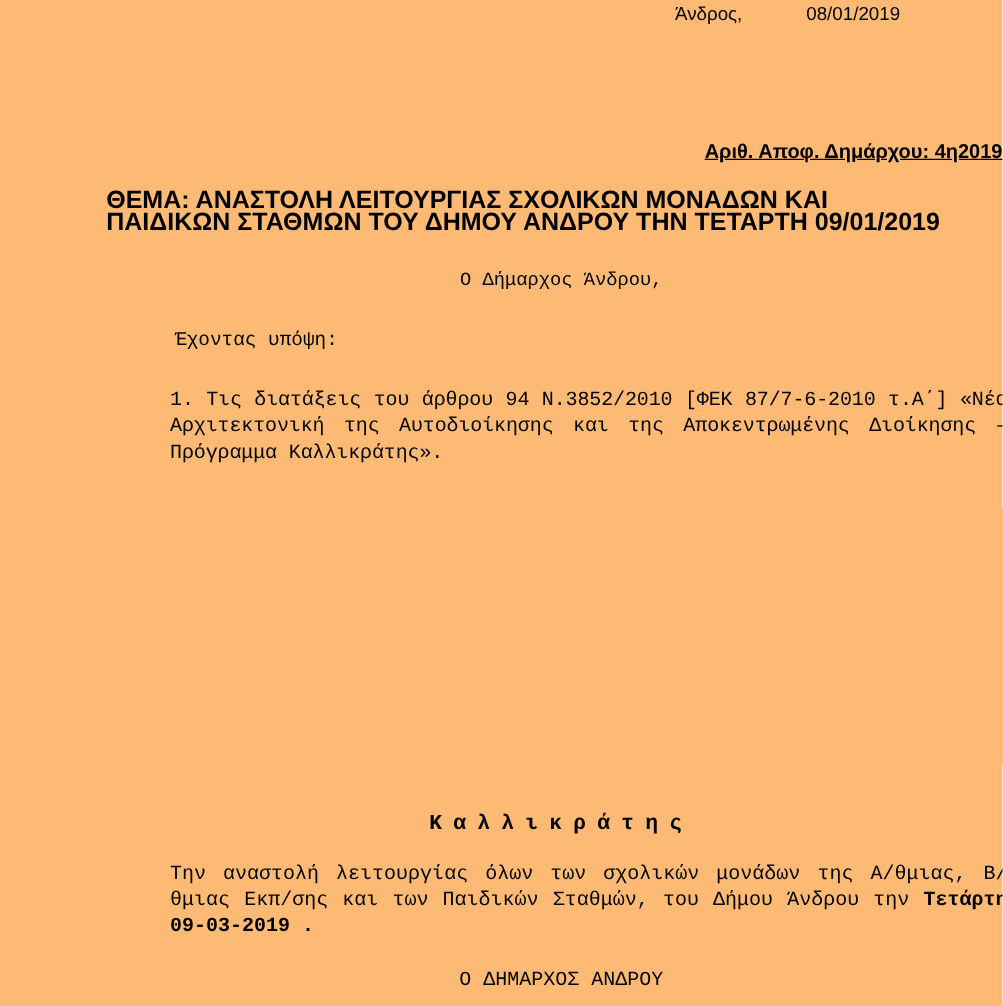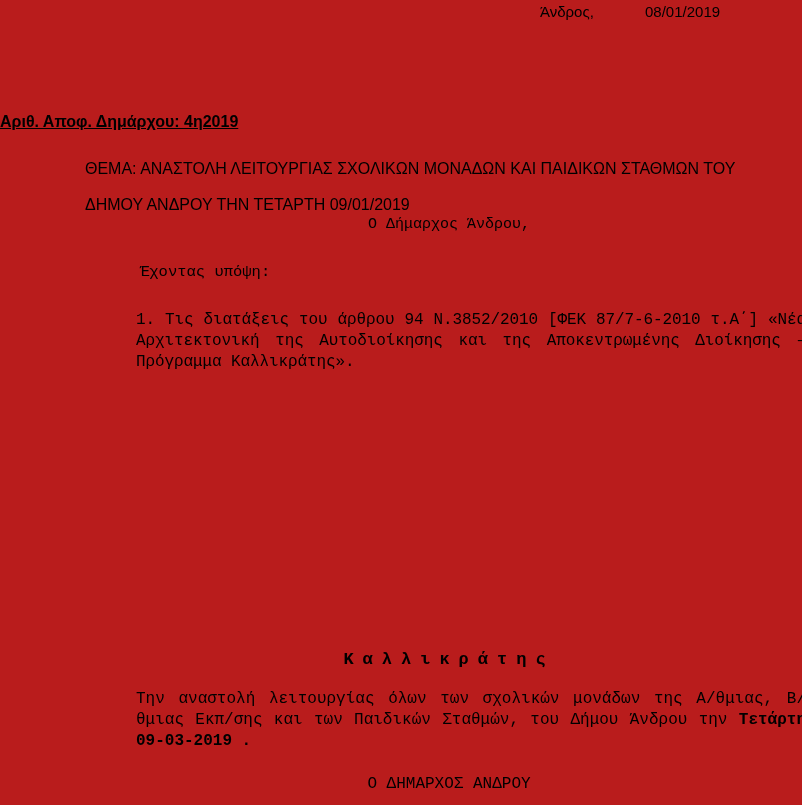--- a/index.html
+++ b/index.html
@@ -1,28 +1,28 @@
 <!DOCTYPE html>
 <html><head>
 <meta charset="utf-8">
 <style>
   html, body { margin: 0; padding: 0; background: #ffffff; }
   body { width: 802px; height: 805px; position: relative; overflow: hidden; color: #000; }
-  .page { position: absolute; left: 0; top: 0; width: 802px; height: 805px; background: #b91c1c; }
+  .page { position: absolute; left: 0; top: 0; width: 802px; height: 805px; background: #fdba74; }
   .sans { font-family: "Liberation Sans", sans-serif; }
   .verd { font-family: Liberation Mono, monospace; padding-left: 48px; }
 
   .header-place { position: absolute; left: 540px; top: 3px; font-size: 15px; }
   .header-date  { position: absolute; left: 645px; top: 3px; font-size: 15px; }
 
-  .decision-no { position: absolute; left: 0; width: 802px; top: 113px; text-align: left;
+  .decision-no { position: absolute; left: 0; width: 802px; top: 113px; text-align: right;
     font-size: 16px; font-weight: bold; text-decoration: underline; }
 
-  .subject { position: absolute; left: 85px; top: 151px; width: 680px; font-size: 16px;
-    font-weight: normal; line-height: 36px; }
+  .subject { position: absolute; left: 85px; top: 151px; width: 680px; font-size: 20px;
+    font-weight: bold; line-height: 18px; }
 
   .mayor-intro { position: absolute; left: 0; width: 802px; top: 216px; text-align: center; font-size: 15px; }
 
   .considering { position: absolute; left: 92px; top: 263px; font-size: 15.5px; }
 
   .para { position: absolute; left: 88px; width: 670px; font-size: 16px; line-height: 21px;
     text-align: justify; letter-spacing: -0.1px; }
   .p1 { top: 310px; }
   .p2 { top: 397px; }
   .p3 { top: 463px; }

